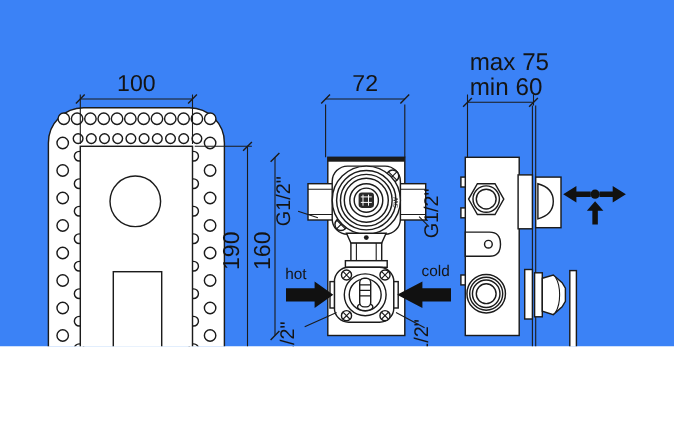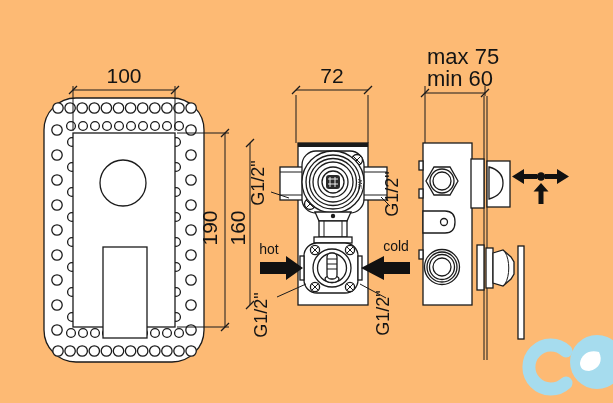--- a/index.html
+++ b/index.html
@@ -1,19 +1,19 @@
 <!DOCTYPE html>
 <html><head>
 <meta charset="utf-8">
 <style>
   html,body{margin:0;padding:0;background:#fff;}
   .canvas{
     position:relative;
-    width:613px;height:403px;
-    background:#fdba74;
+    width:613px;height:315px;
+    background:#3b82f6;
     overflow:hidden;
     font-family:"Liberation Sans", sans-serif;
   }
   svg{position:absolute;left:0;top:0;}
   svg text{
     font-family:"Liberation Sans", sans-serif;
     fill:#141414;
   }
   .dim-txt{font-size:21px;}
   .depth-txt{font-size:22px;}

